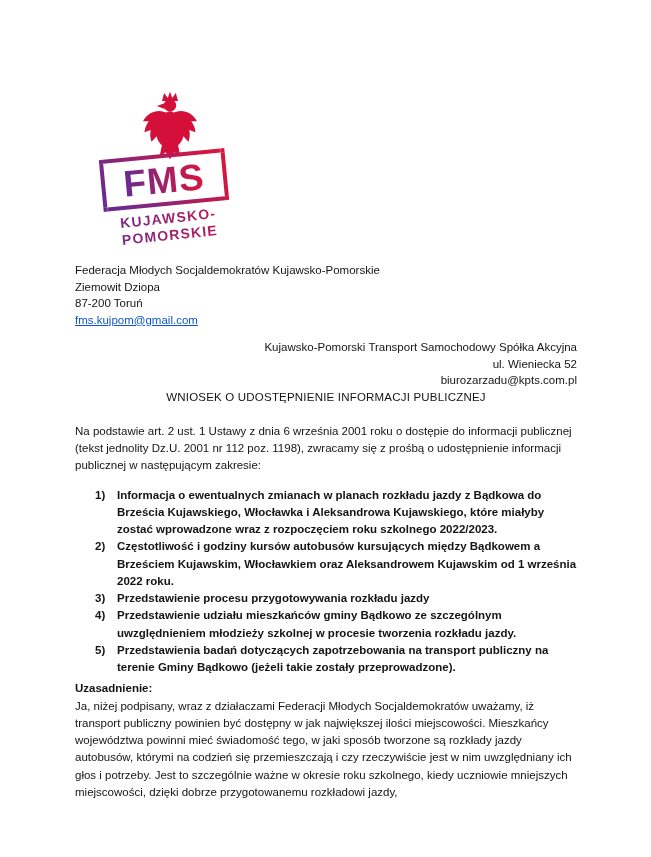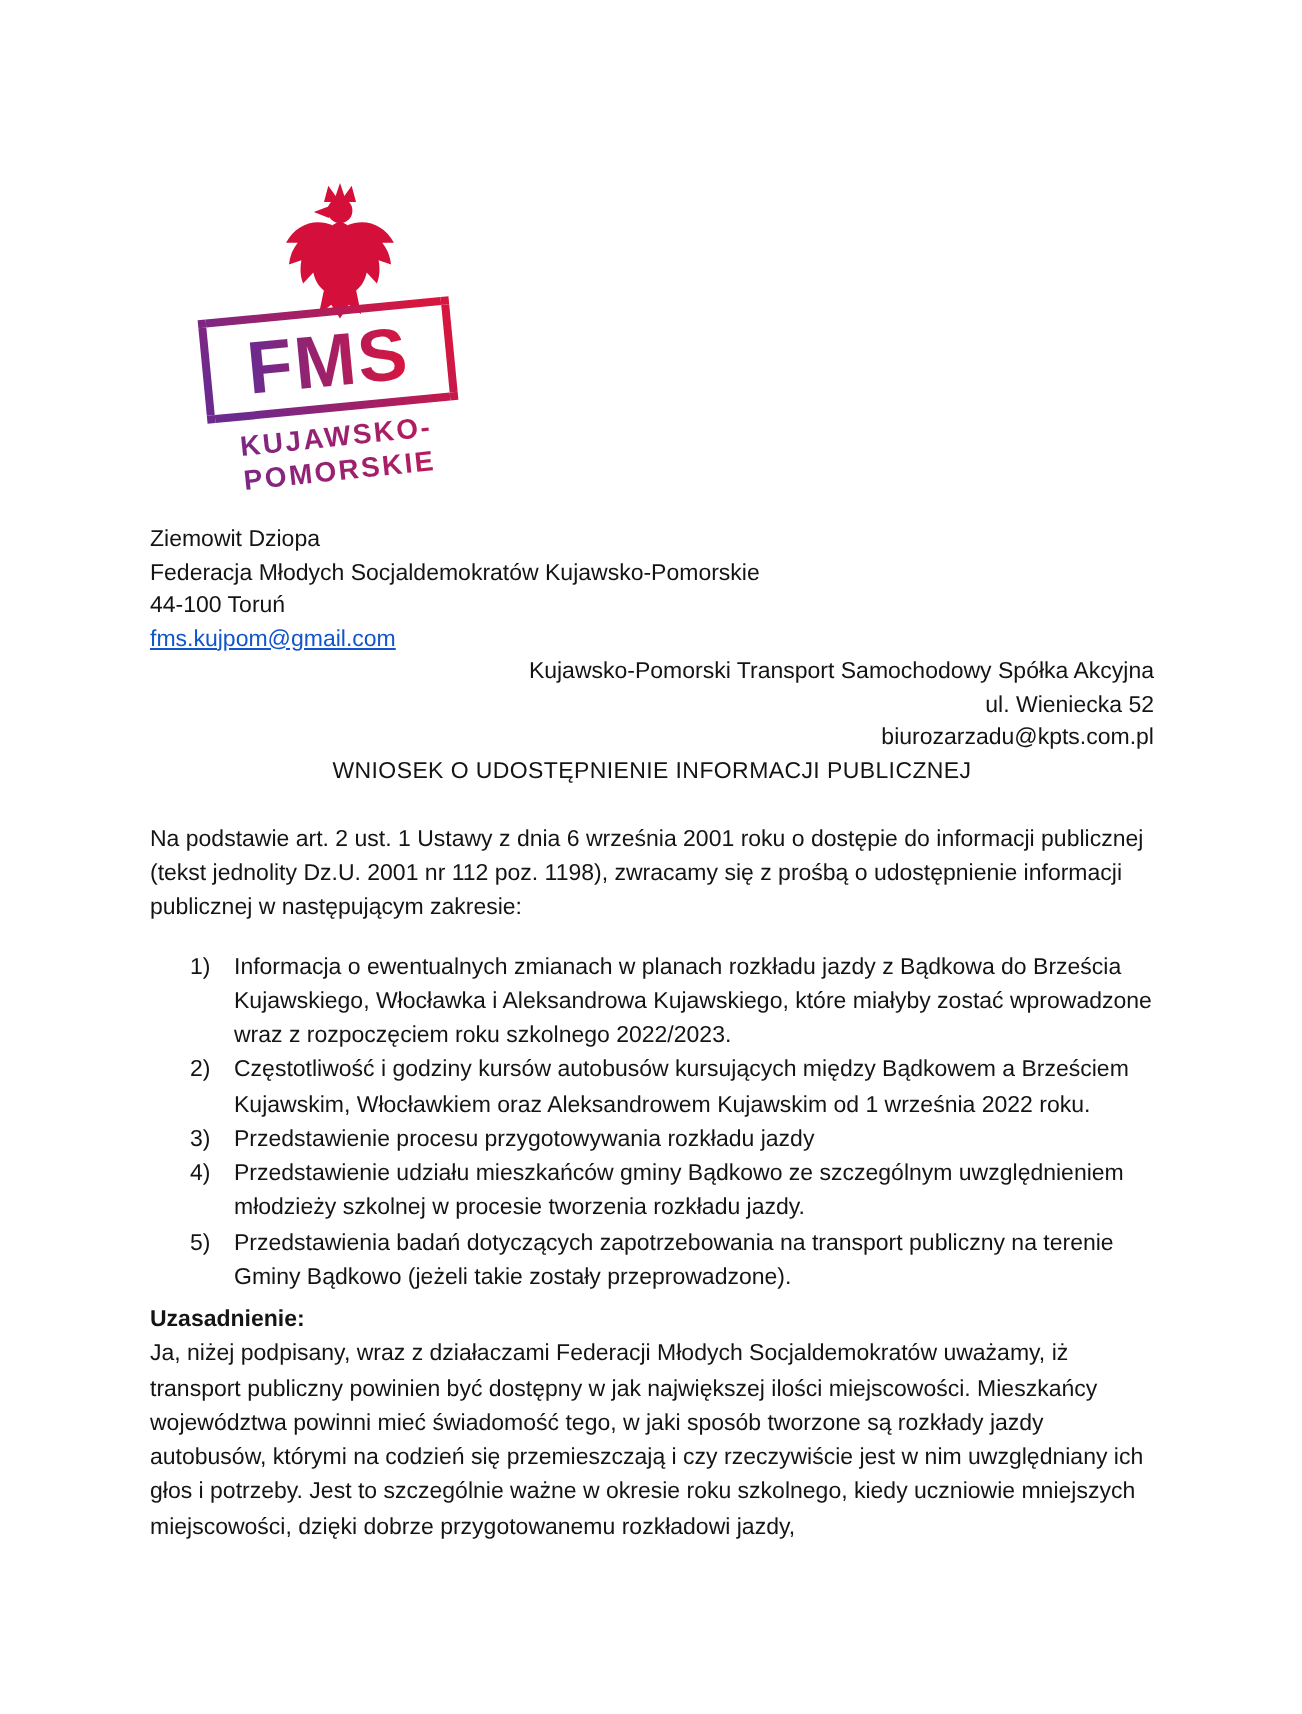--- a/index.html
+++ b/index.html
@@ -48,30 +48,30 @@
     }
     .grad-text2 {
       background: linear-gradient(100deg, #6d2a8e 0%, #c71850 100%);
       -webkit-background-clip: text; background-clip: text;
       color: transparent;
     }
   }
 
   
   .sender { margin-top: 20px; line-height: 16.5px; }
-  .recipient { line-height: 16.5px; text-align: right; }
+  .recipient { margin-top: 11px; line-height: 16.5px; text-align: right; }
   .addr-line { white-space: nowrap; }
   a.email-link { color: #1155cc; text-decoration: underline; cursor: pointer; }
 
   
   .doc-title { text-align: center; letter-spacing: 0.2px; }
   .intro { margin-top: 17px; }
   ol.request-list {
     list-style: none; counter-reset: item;
-    margin: 12px 0 0 0; padding: 0 0 0 42px;
+    margin: 12px 0 0 0; padding: 0 0 0 42px; font-weight: bold;
   }
   ol.request-list > li { counter-increment: item; position: relative; }
   ol.request-list > li::before {
     content: counter(item) ")";
     position: absolute; left: -22px; top: 0;
   }
   .just-heading { margin-top: 4px; font-weight: bold; }
   .just-par { margin: 0; }
   p { margin: 0; }
 </style>
@@ -102,23 +102,23 @@
     <div class="fms-box">
       <span class="fms-text grad-text">FMS</span>
     </div>
     <div class="region-text">
       <div class="grad-text2">KUJAWSKO-</div>
       <div class="grad-text2">POMORSKIE</div>
     </div>
   </div>
 
   <div class="sender">
+    <div class="addr-line">Federacja Młodych Socjaldemokratów Kujawsko-Pomorskie</div>
     <div class="addr-line">Ziemowit Dziopa</div>
-    <div class="addr-line">Federacja Młodych Socjaldemokratów Kujawsko-Pomorskie</div>
-    <div class="addr-line">44-100 Toruń</div>
+    <div class="addr-line">87-200 Toruń</div>
     <div class="addr-line">
       <a class="email-link">fms.kujpom@gmail.com</a>
     </div>
   </div>
 
   <div class="recipient">
     <div class="addr-line">Kujawsko-Pomorski Transport Samochodowy Spółka Akcyjna</div>
     <div class="addr-line">ul. Wieniecka 52</div>
     <div class="addr-line">biurozarzadu@kpts.com.pl</div>
   </div>

